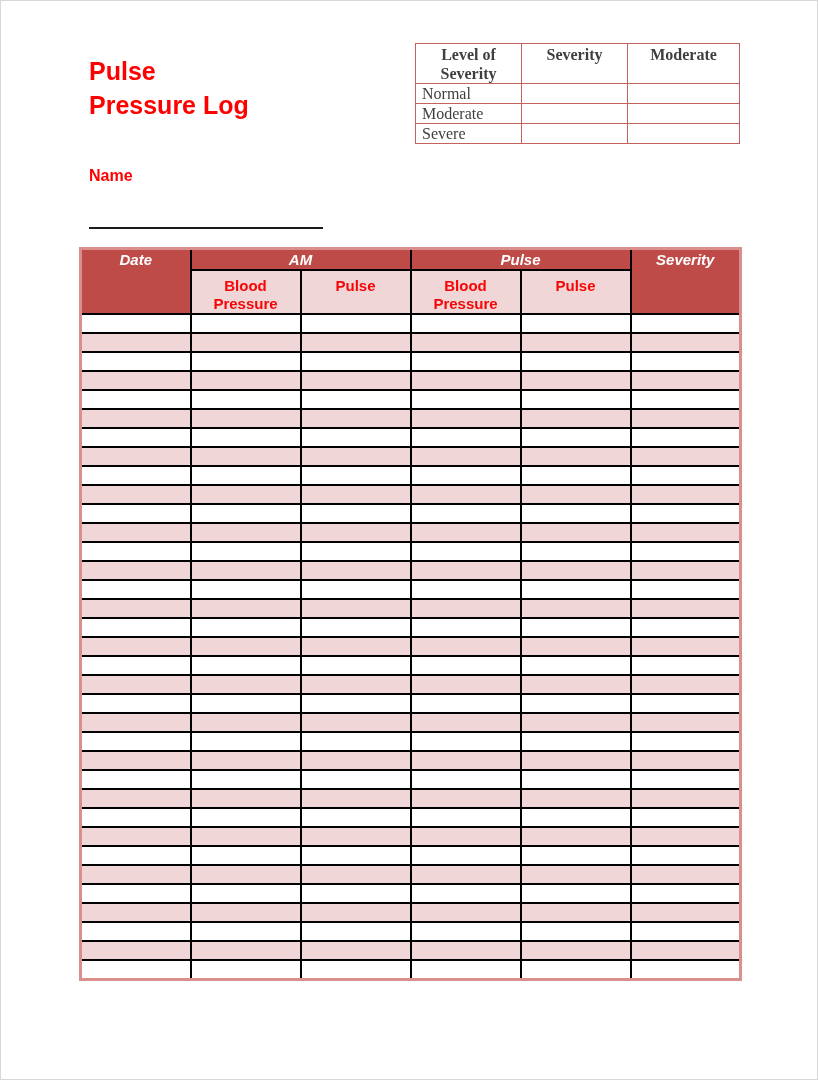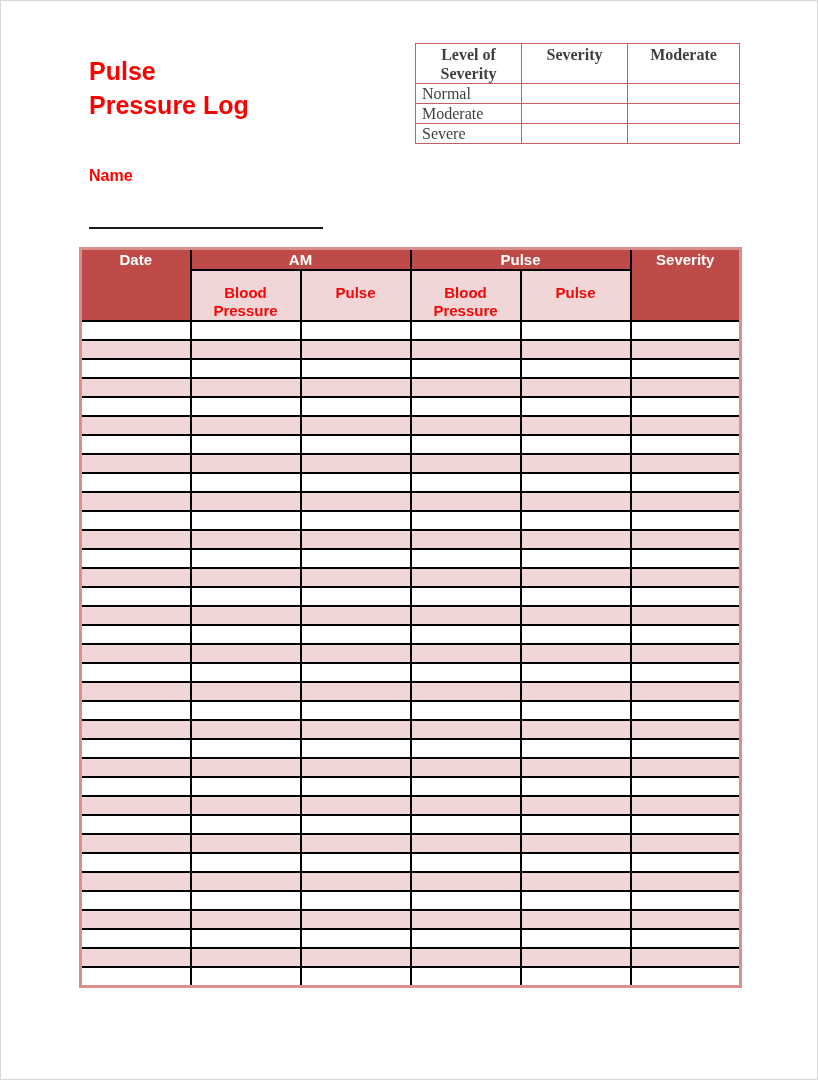--- a/index.html
+++ b/index.html
@@ -58,26 +58,26 @@
     font-size:15px; font-weight:700; text-align:center;
     border:3px solid var(--outer-salmon,#d98f8b);
   }
   table.log th, table.log td {
     border:2px solid var(--grid-black,#000000);
     padding:0; overflow:hidden;
   }
   table.log thead tr.grp th {
     background:var(--header-red,#be4b47);
     color:#ffffff;
-    height:19px; vertical-align:top; line-height:19px;
+    height:19px; vertical-align:top; line-height:19px;font-style:italic;
   }
   table.log thead tr.sub th {
     background:var(--row-pink,#f0d6d6);
     color:var(--subheader-red,#f60606);
-    height:36px; vertical-align:top; line-height:18px; padding-top:13px;
+    height:36px; vertical-align:top; line-height:18px; padding-top:6px;
   }
   table.log tbody td { height:19px; background:#ffffff; }
   table.log tbody tr:nth-child(even) td { background:var(--row-pink,#f0d6d6); }
   .log-col { width:110px; }
 </style>
 </head>
 <body>
 
 <div class="page">
 

